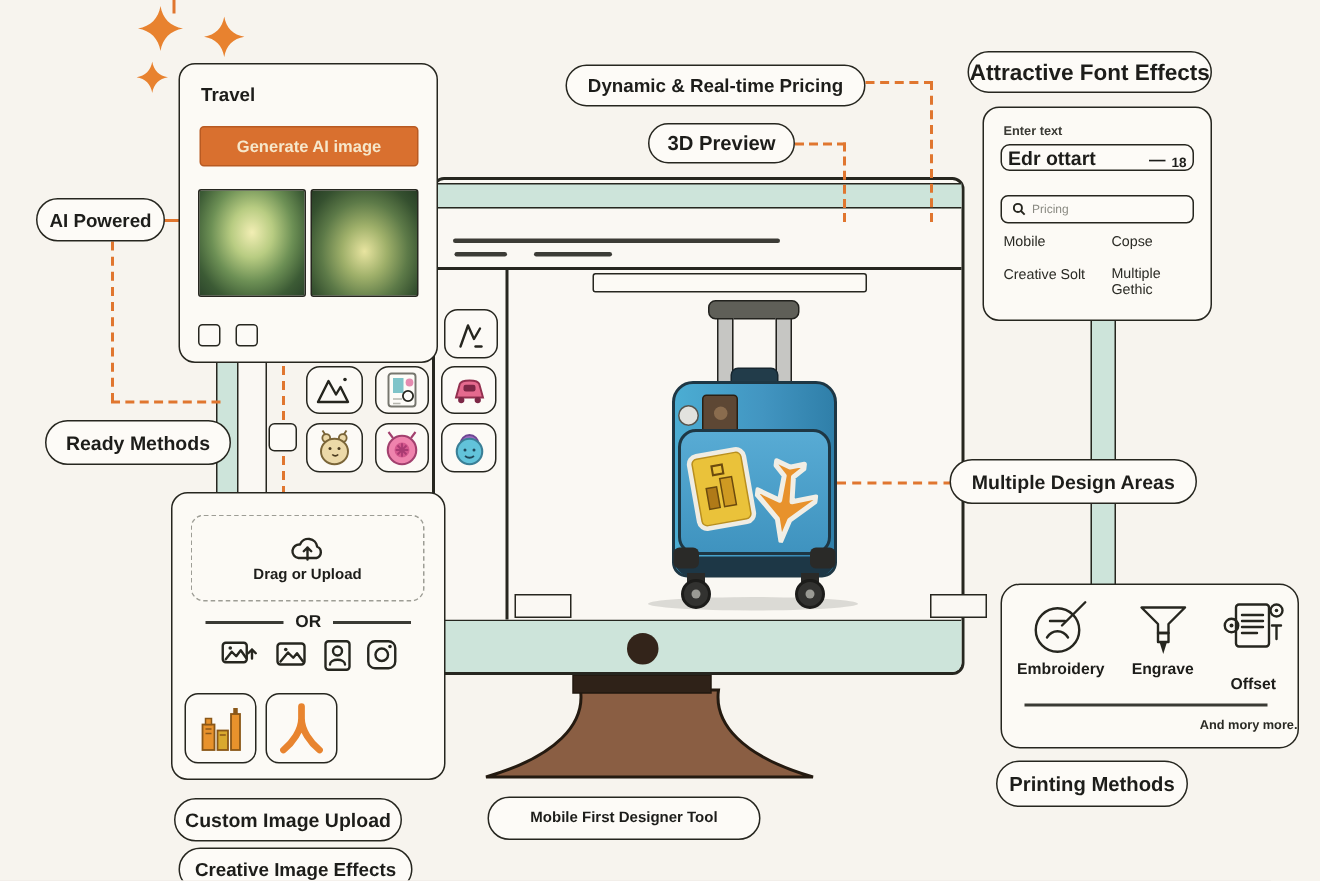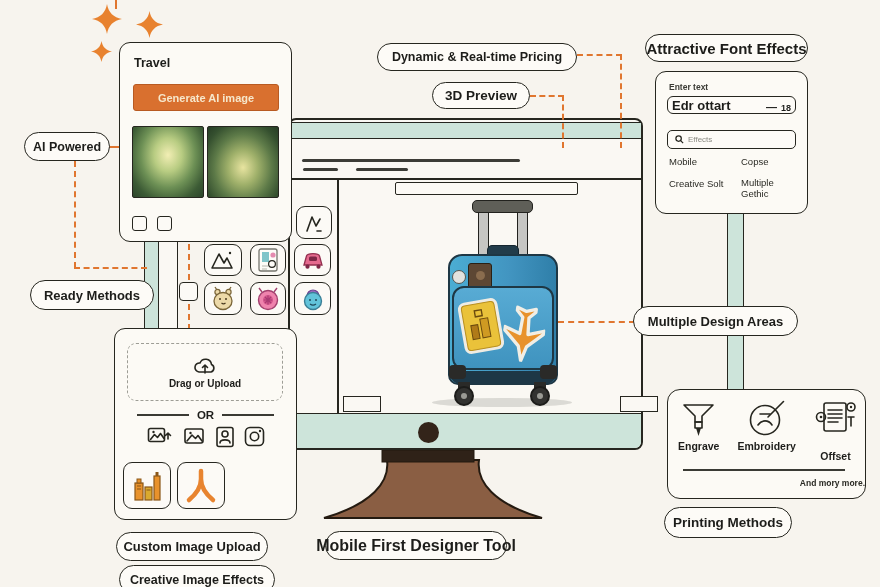--- a/index.html
+++ b/index.html
@@ -181,21 +181,21 @@
     <div class="abs" style="left:11px;top:24px;width:129px;height:18px;border:1.7px solid #26261f;border-radius:6px;background:#fdfbf7;display:flex;align-items:flex-end;padding:0 4px">
       <span style="font-weight:700;font-size:13px">Edr ottart</span>
       <span style="margin-left:auto;font-weight:700;font-size:11px">—</span>
       <span style="margin-left:4px;font-size:9px;font-weight:700">18</span>
     </div>
     <div class="abs" style="left:11px;top:58px;width:129px;height:19px;border:1.5px solid #26261f;border-radius:5px;background:#fdfbf7;display:flex;align-items:center;gap:4px;padding:0 7px">
       <svg width="9" height="9" viewBox="0 0 10 10">
           <circle cx="4" cy="4" r="3" fill="none" stroke="#26261f" stroke-width="1.4"></circle>
           <path d="M6.3 6.3 L9 9" stroke="#26261f" stroke-width="1.4"></path>
         </svg>
-      <span style="font-size:8px;color:#8a8a82">Effects</span>
+      <span style="font-size:8px;color:#8a8a82">Pricing</span>
     </div>
     <div class="abs" style="left:13px;top:84px;width:128px;display:grid;grid-template-columns:72px 1fr;row-gap:11px;font-size:9.5px;color:#2a2a24">
       <span>Mobile</span>
       <span>Copse</span>
       <span>Creative Solt</span>
       <span style="line-height:1.15">Multiple Gethic</span>
     </div>
   </div>
 
   <div class="panel" style="left:114px;top:328px;width:183px;height:192px;border-radius:11px">
@@ -247,34 +247,34 @@
     <div class="tile" style="left:62px;top:133px;width:48px;height:47px;position:absolute">
       <svg width="34" height="36" viewBox="0 0 34 36">
           <path d="M17 3 V11 M17 11 C17 19 11 27 5 32 M17 11 C17 19 23 27 29 32" fill="none" stroke="#e8842f" stroke-width="4.5" stroke-linecap="round"></path>
         </svg>
     </div>
   </div>
 
   <div class="panel" style="left:667px;top:389px;width:199px;height:110px;border-radius:13px">
     <div class="abs" style="left:10px;top:10px;width:179px;display:flex;justify-content:space-between">
       <div style="display:flex;flex-direction:column;align-items:center;gap:3px">
+        <svg width="38" height="37" viewBox="0 0 38 37">
+            <circle class="ficon" cx="17" cy="20" r="14.5"></circle>
+            <path class="ficon" d="M10 25 C13.5 19.5 20.5 19.5 24 25 M12 14 h10"></path>
+            <path class="ficon" d="M34 3 L20 17 M34 3 L35.5 1.5"></path>
+          </svg>
+        <span style="font-size:10.5px;font-weight:700">Embroidery</span>
+      </div>
+      <div style="display:flex;flex-direction:column;align-items:center;gap:3px">
         <svg width="37" height="37" viewBox="0 0 37 37">
             <path class="ficon" d="M4 5 H33 L22 16 V22 H15 V16 Z"></path>
             <path class="ficon" d="M15 22 H22 V28 H15 Z"></path>
             <path d="M16 28 L21 28 L18.5 36 Z" fill="#26261f"></path>
           </svg>
         <span style="font-size:10.5px;font-weight:700">Engrave</span>
-      </div>
-      <div style="display:flex;flex-direction:column;align-items:center;gap:3px">
-        <svg width="38" height="37" viewBox="0 0 38 37">
-            <circle class="ficon" cx="17" cy="20" r="14.5"></circle>
-            <path class="ficon" d="M10 25 C13.5 19.5 20.5 19.5 24 25 M12 14 h10"></path>
-            <path class="ficon" d="M34 3 L20 17 M34 3 L35.5 1.5"></path>
-          </svg>
-        <span style="font-size:10.5px;font-weight:700">Embroidery</span>
       </div>
       <div style="display:flex;flex-direction:column;align-items:center;gap:13px">
         <svg width="43" height="37" viewBox="0 0 43 37">
             <rect class="ficon" x="10" y="3" width="22" height="28" rx="2"></rect>
             <path class="ficon" d="M14 10 h14 M14 14 h14 M14 18 h14 M14 22 h10"></path>
             <circle class="ficon" cx="7" cy="17" r="4.5"></circle>
             <circle cx="7" cy="17" r="1.3" fill="#26261f"></circle>
             <circle class="ficon" cx="37" cy="7" r="4"></circle>
             <circle cx="37" cy="7" r="1.2" fill="#26261f"></circle>
             <path class="ficon" d="M37 17 V26 M34 17 H40"></path>
@@ -287,16 +287,16 @@
   </div>
 
   <div class="pill" style="left:24px;top:132px;width:86px;height:29px;font-size:12.5px">AI Powered</div>
   <div class="pill" style="left:30px;top:280px;width:124px;height:30px">Ready Methods</div>
   <div class="pill" style="left:377px;top:43px;width:200px;height:28px;font-size:12.5px">Dynamic &amp; Real-time Pricing</div>
   <div class="pill" style="left:432px;top:82px;width:98px;height:27px;font-size:13.5px">3D Preview</div>
   <div class="pill" style="left:645px;top:34px;width:163px;height:28px;font-size:15px">Attractive Font Effects</div>
   <div class="pill" style="left:633px;top:306px;width:165px;height:30px">Multiple Design Areas</div>
   <div class="pill" style="left:116px;top:532px;width:152px;height:29px">Custom Image Upload</div>
   <div class="pill" style="left:119px;top:565px;width:156px;height:29px;font-size:12.5px">Creative Image Effects</div>
-  <div class="pill" style="left:325px;top:531px;width:182px;height:29px;font-size:16px">Mobile First Designer Tool</div>
+  <div class="pill" style="left:325px;top:531px;width:182px;height:29px;font-size:10px">Mobile First Designer Tool</div>
   <div class="pill" style="left:664px;top:507px;width:128px;height:31px;font-size:13.5px">Printing Methods</div>
 
 </div>
 
 </body></html>

